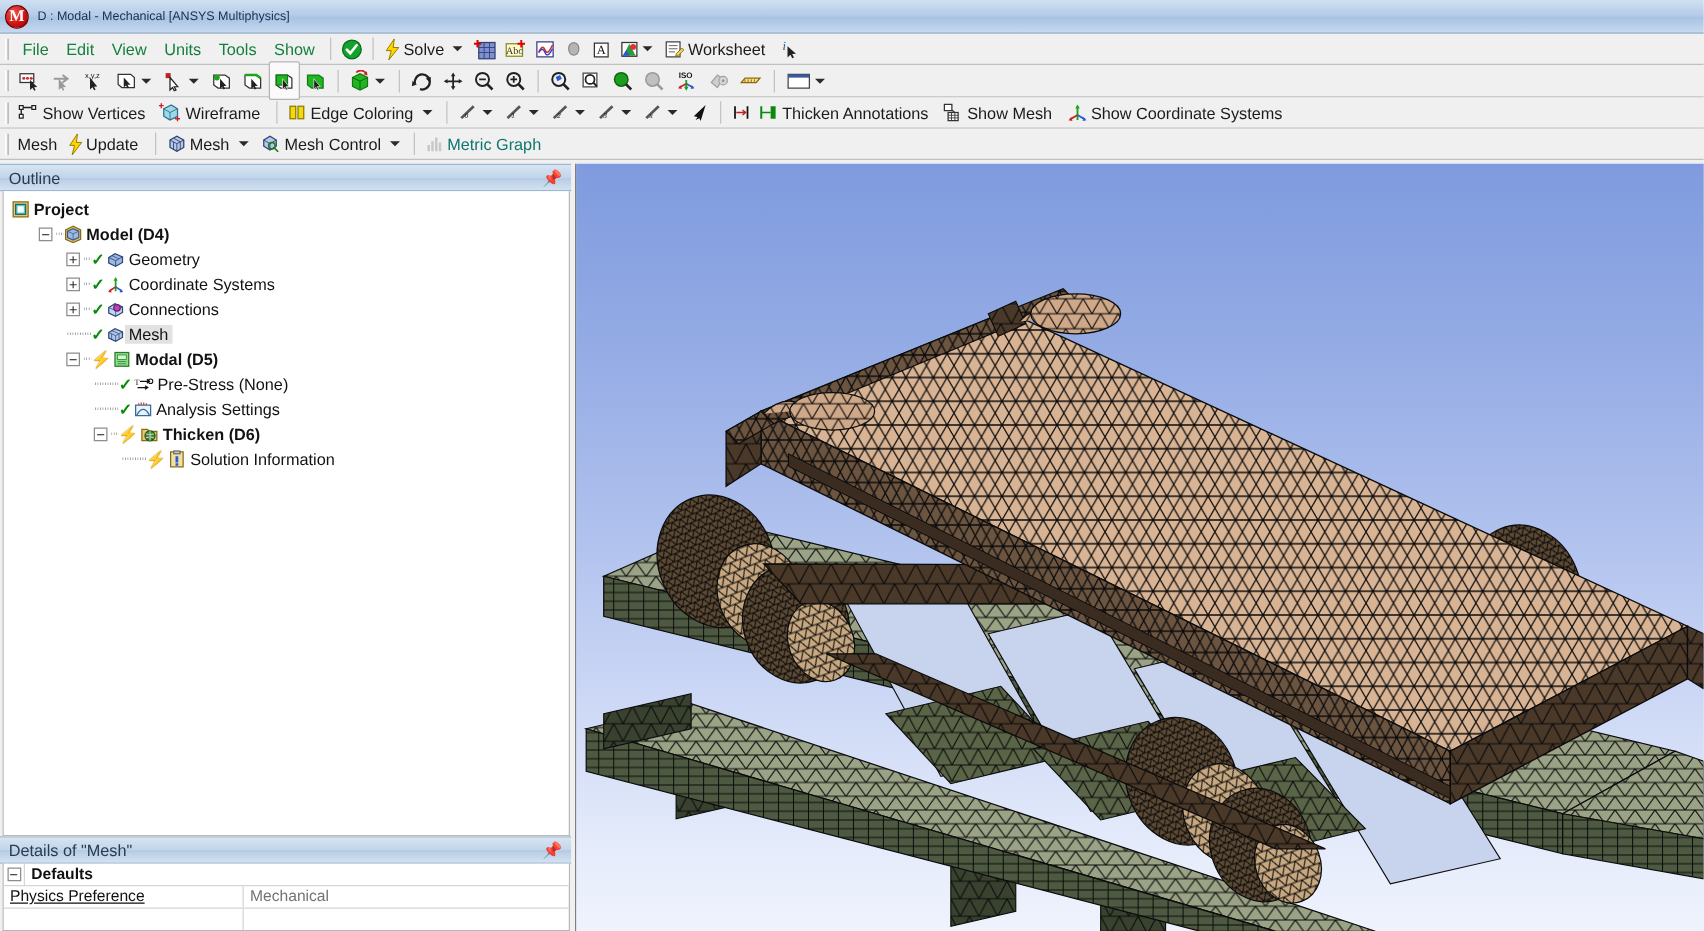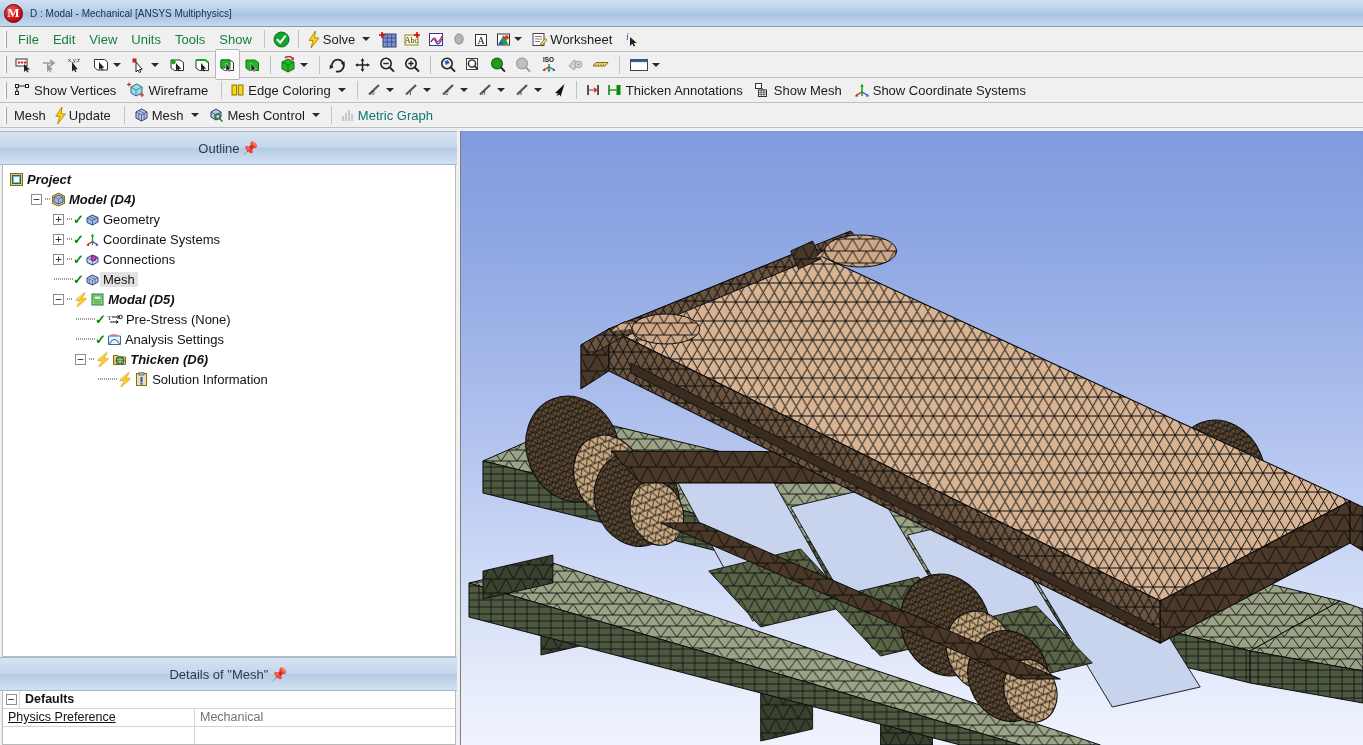--- a/index.html
+++ b/index.html
@@ -92,25 +92,25 @@
     display: flex; flex-direction: column;
     background: #f0f0f0;
     flex: 0 0 auto;
   }
   .splitter-v {
     width: 3px; background: #f0f0f0; cursor: col-resize; flex: 0 0 auto;
   }
 
   
   .panel-hdr {
-    height: 34px;
+    height: 22px;
     background: linear-gradient(to bottom, #d7e4f2 0%, #c2d5ea 50%, #b5cbe4 51%, #d3e2f1 100%);
     border-top: 1px solid #9db8d4;
     border-bottom: 1px solid #9db8d4;
-    display: flex; align-items: center; justify-content: center;
+    display: flex; align-items: center; justify-content: space-between;
     padding: 0 4px 0 7px;
     flex: 0 0 auto;
   }
   .panel-hdr-title { font-size: 13px; color: #2a3b50; }
   .pin {
     font-size: 13px; color: #2a3b50; cursor: default;
     transform: rotate(0deg); padding: 0 3px;
   }
 
   
@@ -119,21 +119,21 @@
     border: 1px solid #b9b9b9; border-top: none;
     margin: 0 1px 0 2px;
     overflow: hidden; position: relative;
   }
   .tree { padding: 4px 0 0 6px; }
   .tnode {
     display: flex; align-items: center; height: 20px;
     white-space: nowrap; cursor: default; position: relative;
   }
   .tnode .lbl { font-size: 13px; color: #121212; padding: 0 3px; }
-  .tnode .lbl.bold { font-weight: bold; font-style: italic; }
+  .tnode .lbl.bold { font-weight: bold; }
   .tnode .lbl.sel { background: #e2e2e2; }
   .expander {
     width: 11px; height: 11px; border: 1px solid #8d8d8d; background: #fff;
     display: inline-flex; align-items: center; justify-content: center;
     font-size: 11px; line-height: 9px; color: #333; margin-right: 3px;
     flex: 0 0 auto; font-family: "DejaVu Sans Mono", monospace;
   }
   .spacer { flex: 0 0 auto; }
   .dots {
     width: 10px; height: 20px; flex: 0 0 auto;

